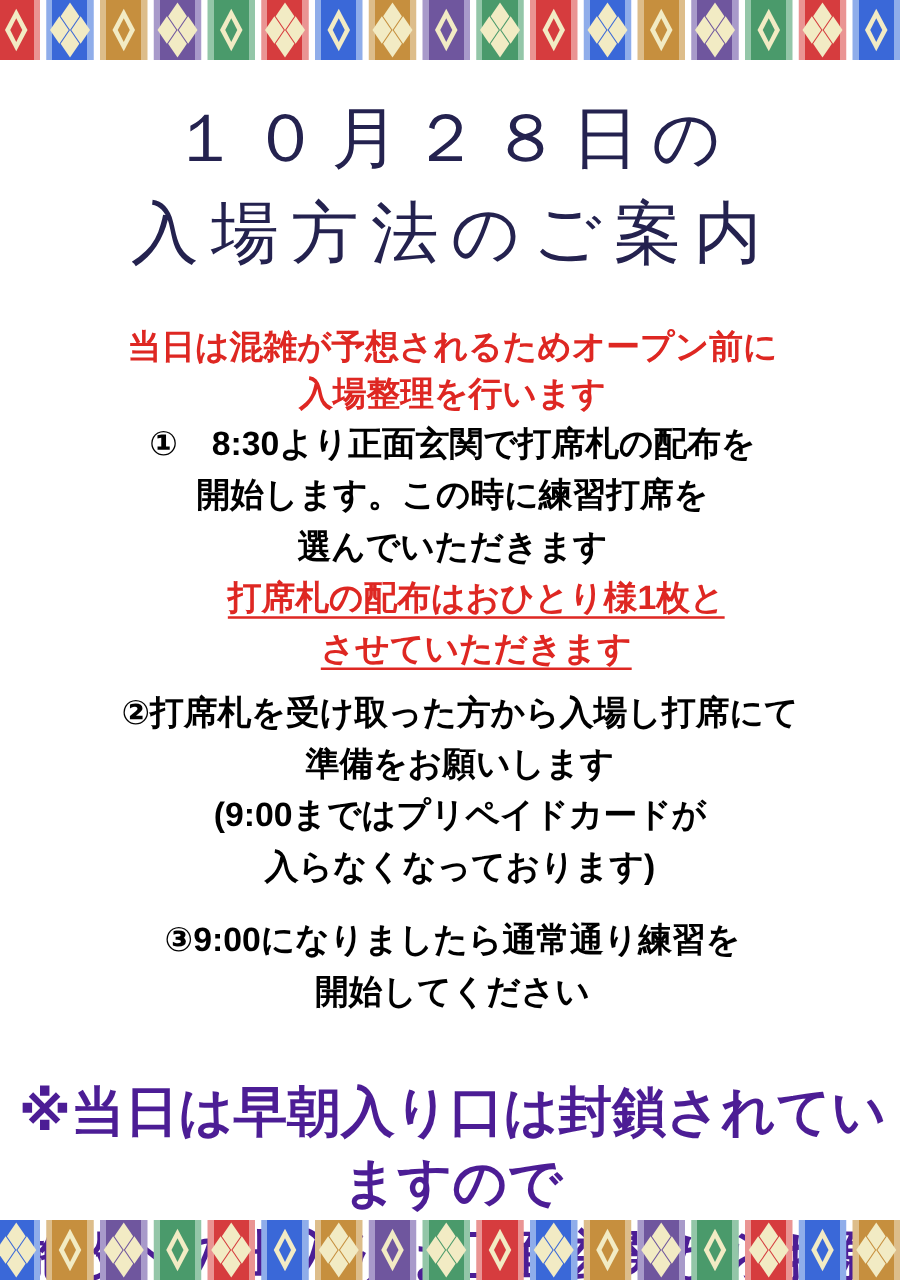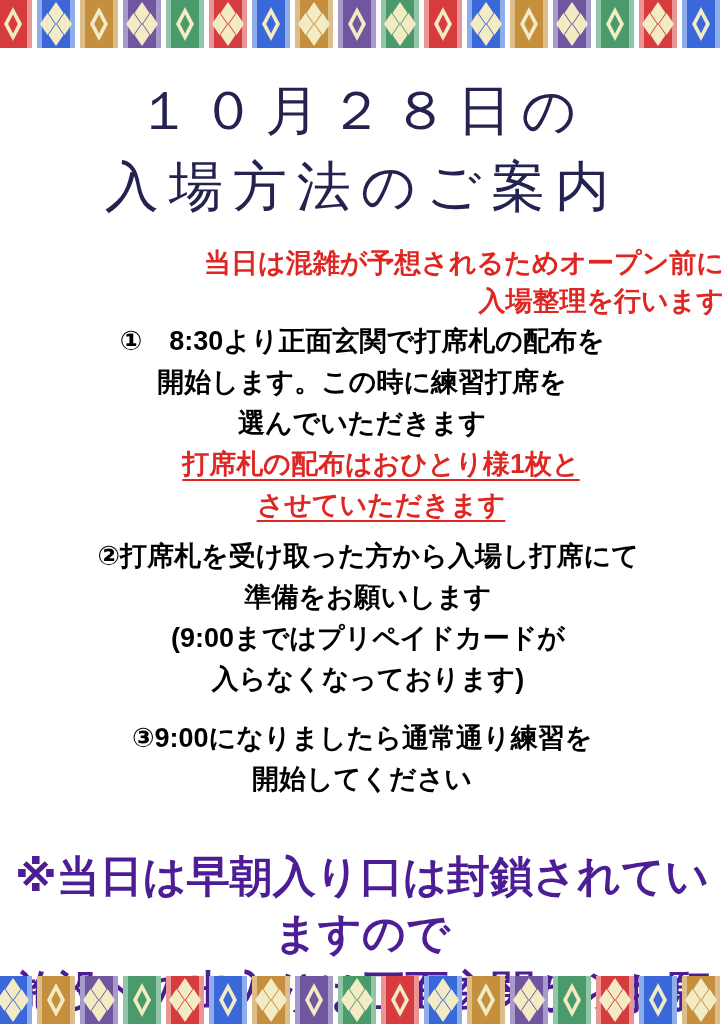--- a/index.html
+++ b/index.html
@@ -38,27 +38,26 @@
     margin-top: 26px;
     font-family: "Liberation Serif", "DejaVu Serif", serif;
     font-weight: 500;
     font-size: 54px;
     line-height: 1.4;
     letter-spacing: 10px;
     color: #24224f;
     white-space: pre-line;
   }
   .intro {
-    margin-top: 20px;
+    margin-top: 34px;
     font-size: 27px;
     font-weight: 700;
     line-height: 1.4;
     color: #de2722;
     white-space: pre-line;
-    text-align: right;
   }
   .step {
     margin: 0;
     font-size: 27px;
     font-weight: 700;
     line-height: 1.52;
     color: #000000;
     white-space: pre-line;
   }
   .step-1 { }

